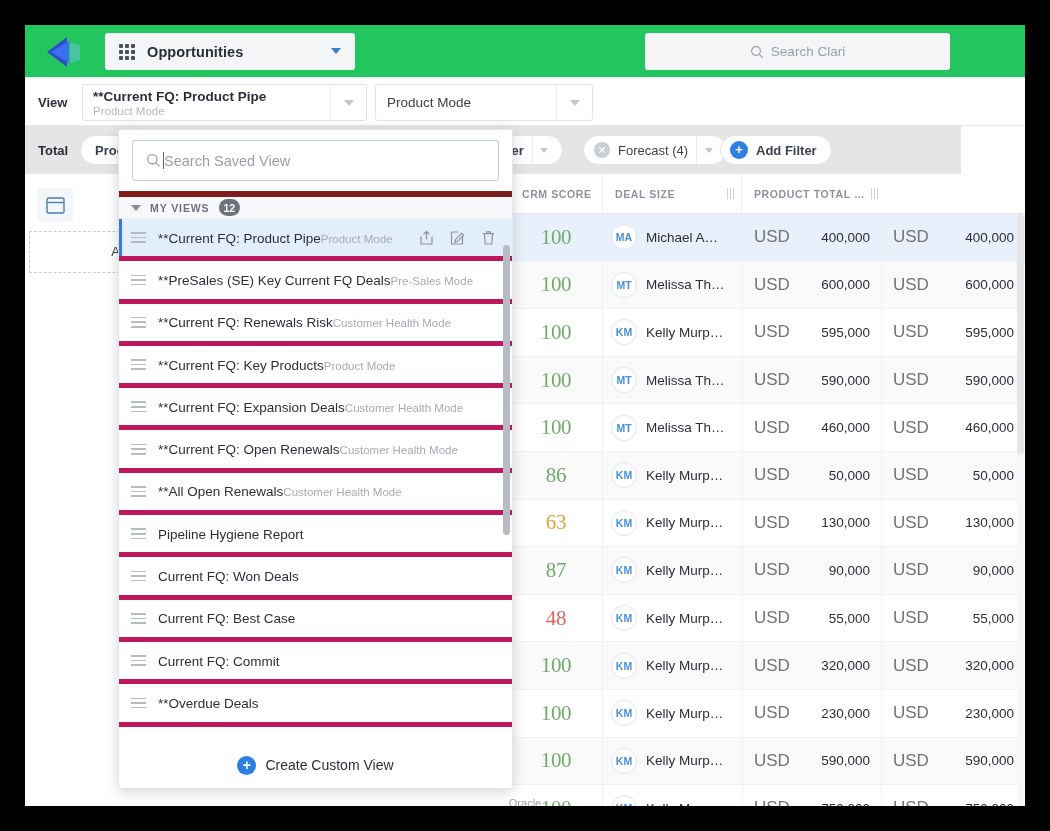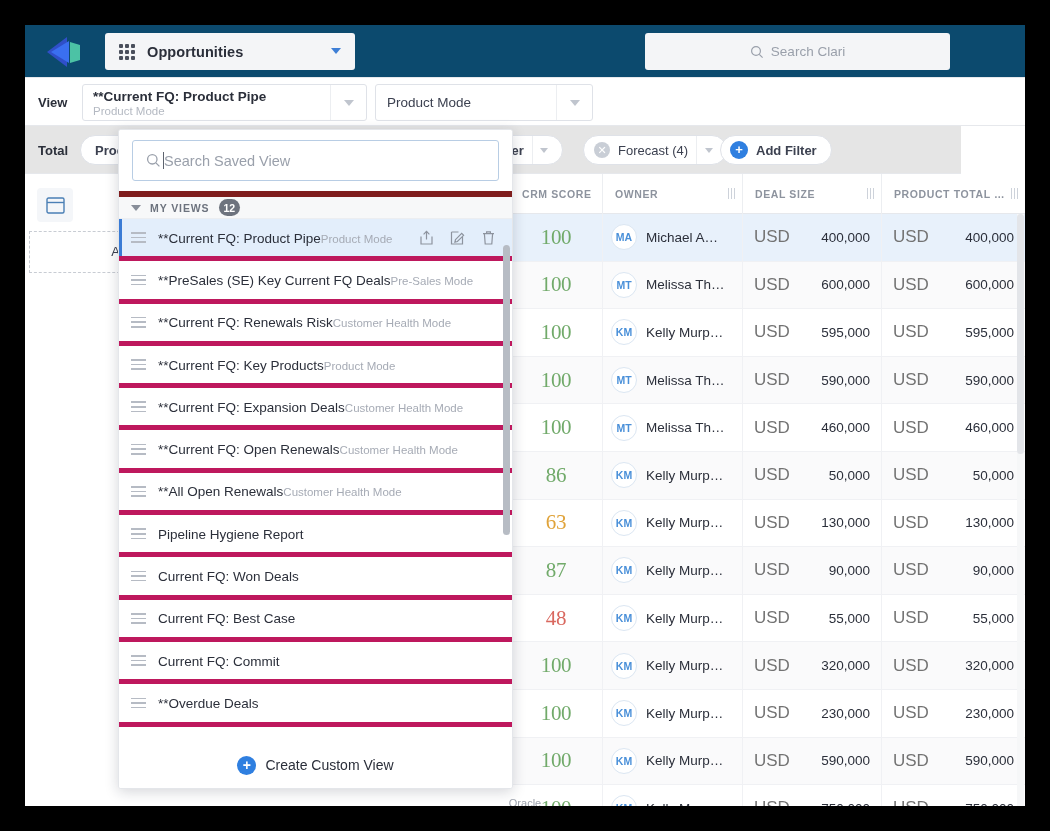--- a/index.html
+++ b/index.html
@@ -14,21 +14,21 @@
     left: 25px; top: 25px;
     width: 1000px; height: 781px;
     background: #fff;
     overflow: hidden;
   }
 
   
   .topnav {
     position: absolute; left: 0; top: 0;
     width: 1000px; height: 53px;
-    background: #0c4a6e;
+    background: #22c55e;
     border-bottom: 1px solid #e6e8ec;
   }
   .logo {
     position: absolute; left: 12px; top: 8px;
     width: 50px; height: 38px;
   }
   .app-switcher {
     position: absolute; left: 80px; top: 8px;
     height: 37px; width: 250px;
     background: #f4f5f7;
@@ -511,28 +511,20 @@
     </div>
     <div class="dashbox">
       <span class="dashbox-a">A</span>
     </div>
   </div>
 
   <div class="table">
     <div class="thead">
       <div class="th c0">
         <span>CRM SCORE</span>
-      </div>
-      <div class="th c1">
-        <span>OWNER</span>
-        <span class="grip">
-            <i></i>
-            <i></i>
-            <i></i>
-          </span>
       </div>
       <div class="th c2">
         <span>DEAL SIZE</span>
         <span class="grip">
             <i></i>
             <i></i>
             <i></i>
           </span>
       </div>
       <div class="th c3">

